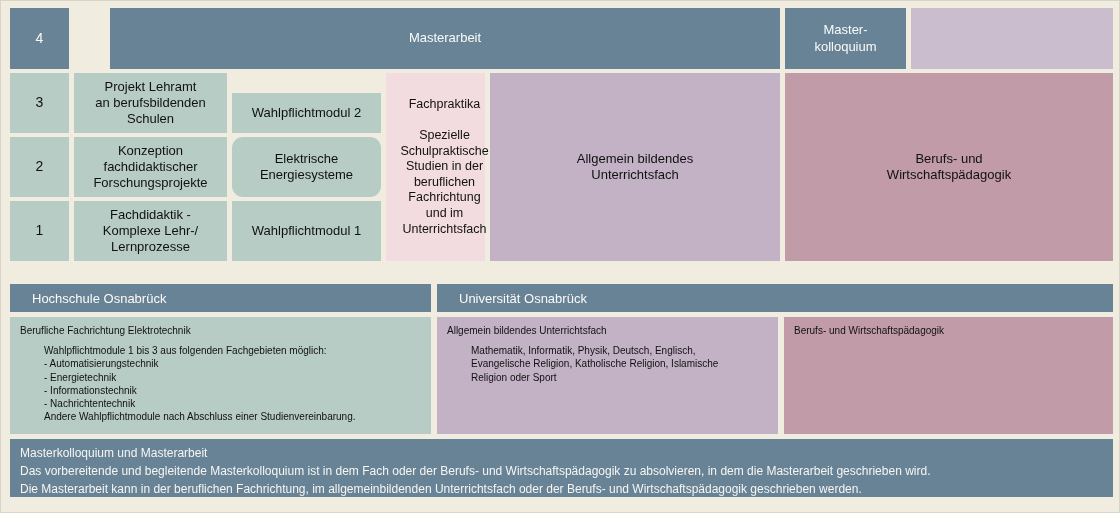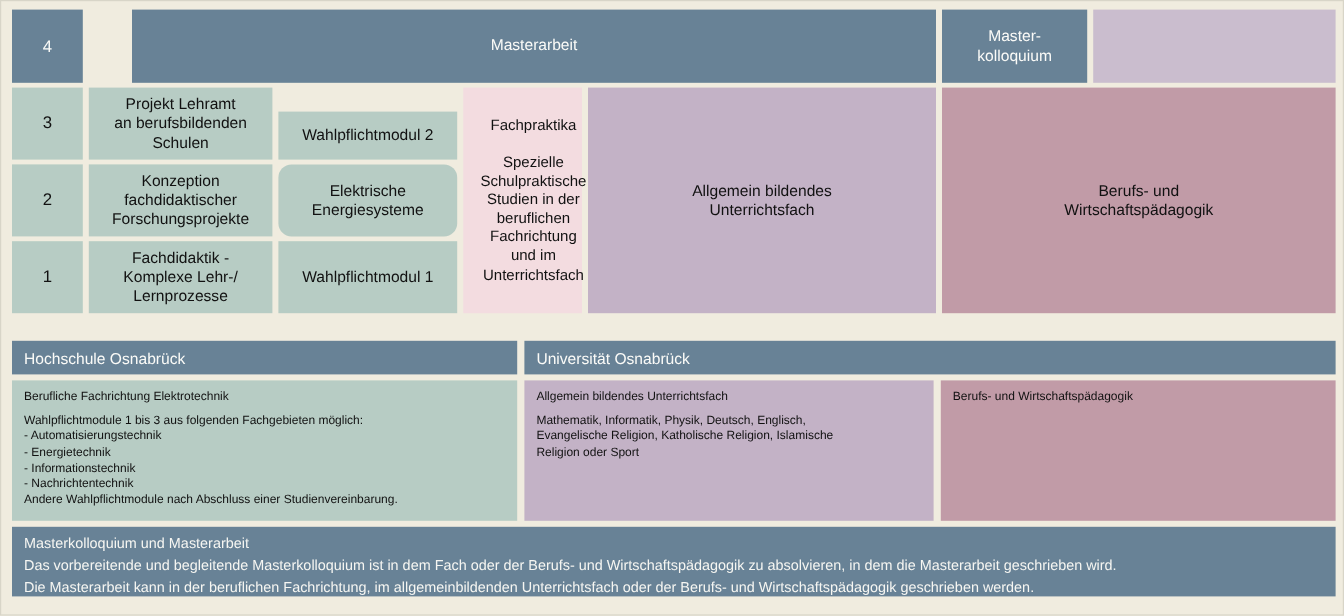--- a/index.html
+++ b/index.html
@@ -54,29 +54,29 @@
   
   .bottom {
     position: absolute; left: 9px; top: 283px; width: 1103px;
     display: grid;
     grid-template-columns: 421px 341px 1fr;
     grid-template-rows: 28px 117px 58px;
     column-gap: 6px; row-gap: 5px;
   }
   .hdr {
     display: flex; align-items: center;
-    padding: 0 10px; font-size: 13px;
+    padding: 0 22px; font-size: 13px;
   }
   .b-h1 { grid-area: 1/1/2/2; }
   .b-h2 { grid-area: 1/2/2/4; }
   .box { padding: 7px 10px; font-size: 10px; line-height: 1.32; }
   .b-green  { grid-area: 2/1/3/2; }
   .b-purple { grid-area: 2/2/3/3; }
   .b-mauve  { grid-area: 2/3/3/4; }
-  .box-body { margin-top: 7px; }
+  .box-body { margin-top: 7px; margin-left: 24px; }
   .b-footer {
     grid-area: 3/1/4/4;
     padding: 5px 10px; font-size: 12px; line-height: 1.5; color: #f6f6f2;
   }
 </style>
 </head>
 <body>
 
 <div class="top-grid">
   <div class="cell teal num g-n4">4</div>

